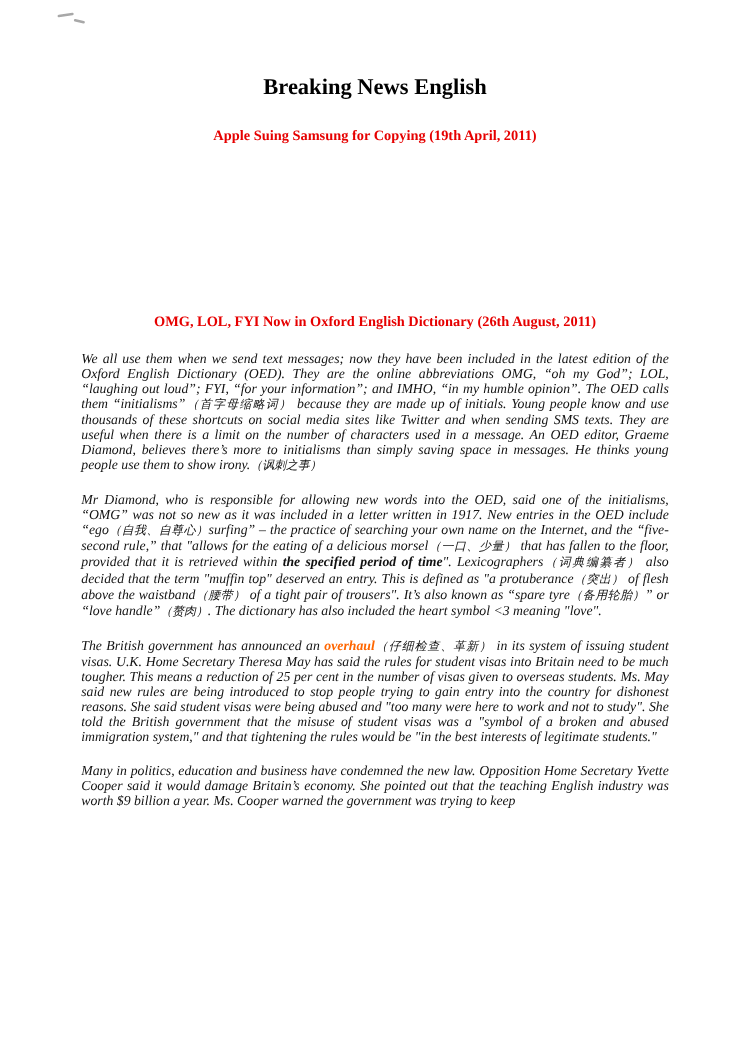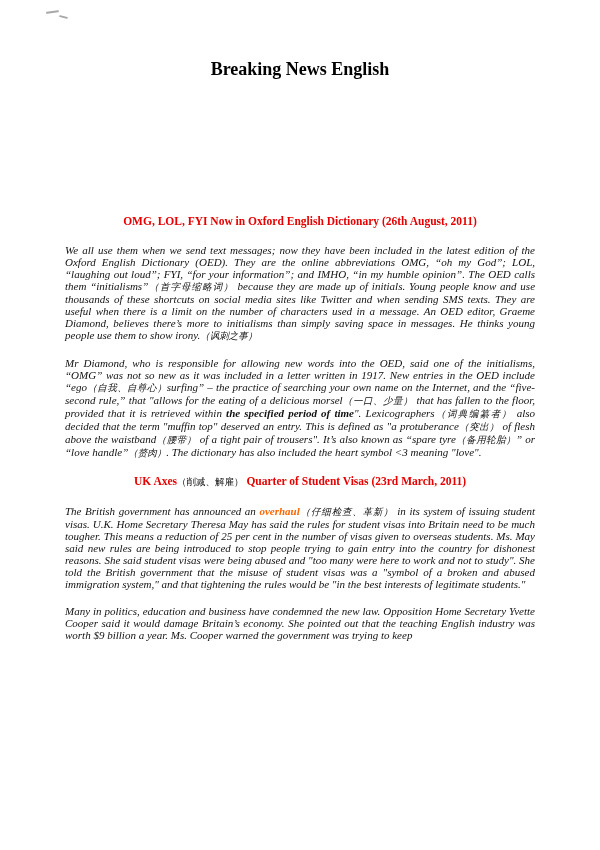--- a/index.html
+++ b/index.html
@@ -57,27 +57,27 @@
 </style>
 </head>
 <body>
 
 <div class="page">
   <div class="corner-mark m1"></div>
   <div class="corner-mark m2"></div>
 
   <h1 class="doc-title">Breaking News English</h1>
 
+  <h2 class="article-heading subtitle"><span>Apple Suing Samsung for Copying (19th April, 2011)</span></h2>
 
   <div class="spacer"></div>
 
   <h2 class="article-heading"><span>OMG, LOL, FYI Now in Oxford English Dictionary (26th August, 2011)</span></h2>
 
   <p class="body"><span>We all use them when we send text messages; now they have been included in the latest edition of the Oxford English Dictionary (OED). They are the online abbreviations OMG, “oh my God”; LOL, “laughing out loud”; FYI, “for your information”; and IMHO, “in my humble opinion”. The OED calls them “initialisms”</span><span class="run-cn">（首字母缩略词）</span><span> because they are made up of initials. Young people know and use thousands of these shortcuts on social media sites like Twitter and when sending SMS texts. They are useful when there is a limit on the number of characters used in a message. An OED editor, Graeme Diamond, believes there’s more to initialisms than simply saving space in messages. He thinks young people use them to show irony.</span><span class="run-cn">（讽刺之事）</span></p>
 
   <p class="body"><span>Mr Diamond, who is responsible for allowing new words into the OED, said one of the initialisms, “OMG” was not so new as it was included in a letter written in 1917. New entries in the OED include “ego</span><span class="run-cn">（自我、自尊心）</span><span>surfing” – the practice of searching your own name on the Internet, and the “five-second rule,” that "allows for the eating of a delicious morsel</span><span class="run-cn">（一口、少量）</span><span> that has fallen to the floor, provided that it is retrieved within </span><span class="run-b">the specified period of time</span><span>". Lexicographers</span><span class="run-cn">（词典编纂者）</span><span> also decided that the term "muffin top" deserved an entry. This is defined as "a protuberance</span><span class="run-cn">（突出）</span><span> of flesh above the waistband</span><span class="run-cn">（腰带）</span><span> of a tight pair of trousers". It’s also known as “spare tyre</span><span class="run-cn">（备用轮胎）</span><span>” or “love handle”</span><span class="run-cn">（赘肉）</span><span>. The dictionary has also included the heart symbol &lt;3 meaning "love".</span></p>
 
-  <h2 class="article-heading"><span>UK Axes</span><span class="run-cn">（削减、解雇）</span><span> Quarter of Student Visas (23rd March, 2011)</span></h2>
 
   <p class="body"><span>The British government has announced an </span><span class="run-hl">overhaul</span><span class="run-cn">（仔细检查、革新）</span><span> in its system of issuing student visas. U.K. Home Secretary Theresa May has said the rules for student visas into Britain need to be much tougher. This means a reduction of 25 per cent in the number of visas given to overseas students. Ms. May said new rules are being introduced to stop people trying to gain entry into the country for dishonest reasons. She said student visas were being abused and "too many were here to work and not to study". She told the British government that the misuse of student visas was a "symbol of a broken and abused immigration system," and that tightening the rules would be "in the best interests of legitimate students."</span></p>
 
   <p class="body"><span>Many in politics, education and business have condemned the new law. Opposition Home Secretary Yvette Cooper said it would damage Britain’s economy. She pointed out that the teaching English industry was worth $9 billion a year. Ms. Cooper warned the government was trying to keep</span></p>
 </div>
 
 </body></html>

